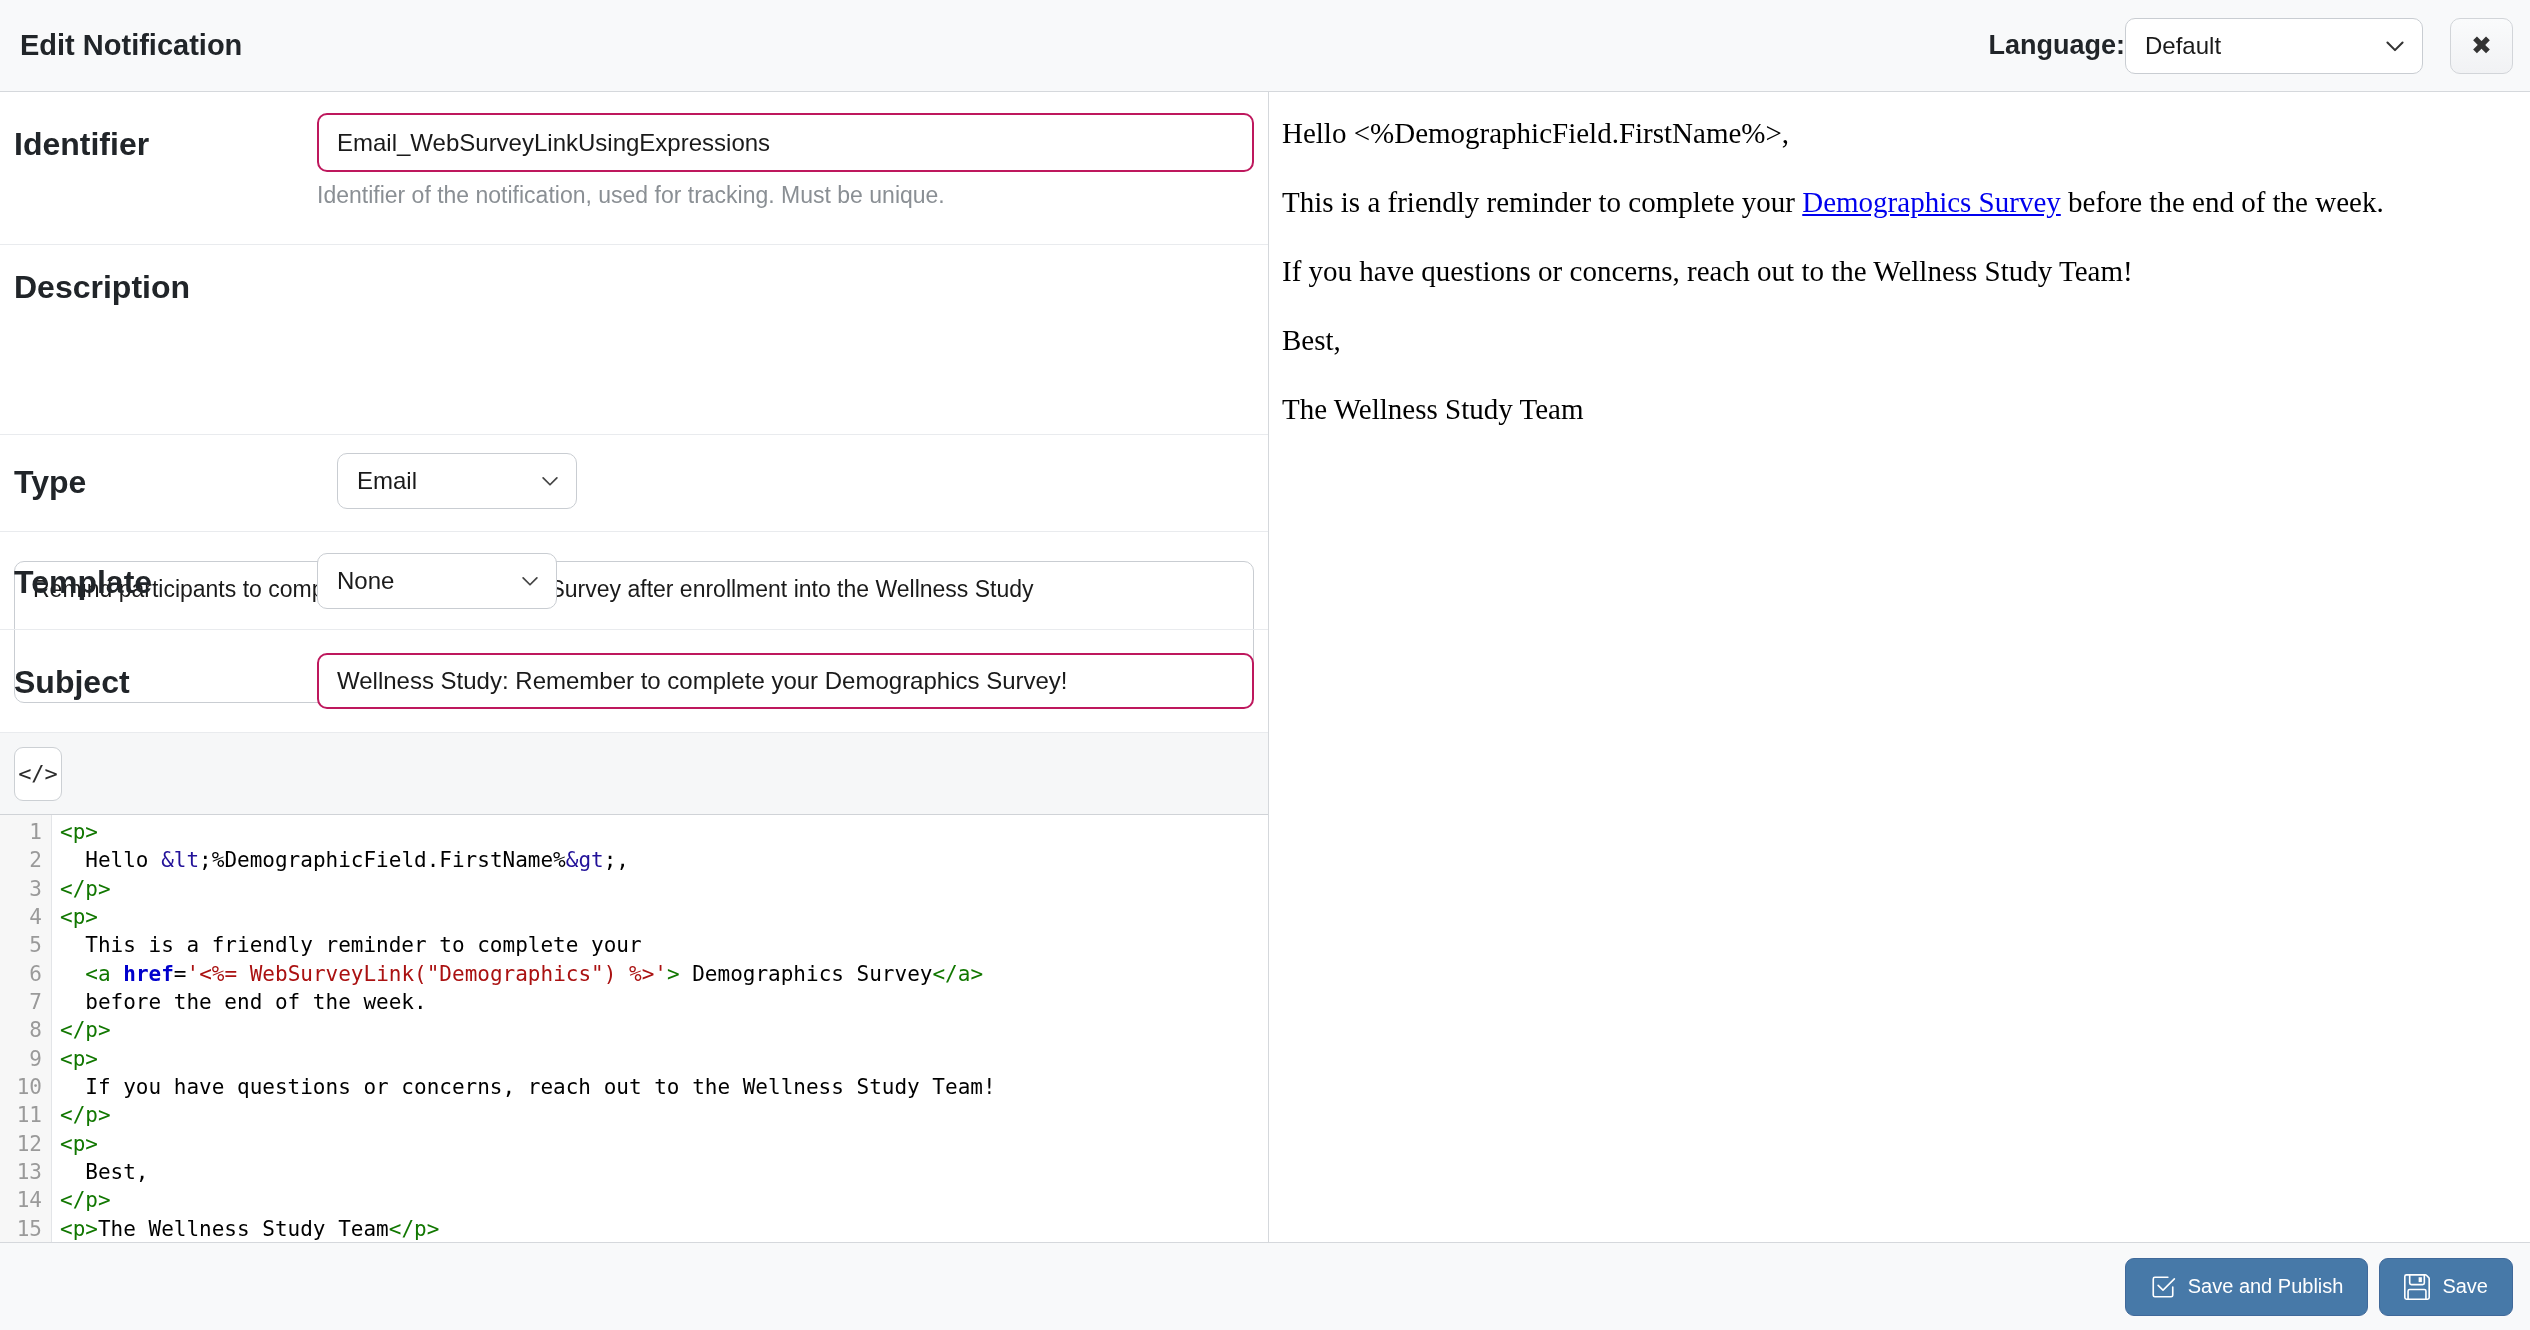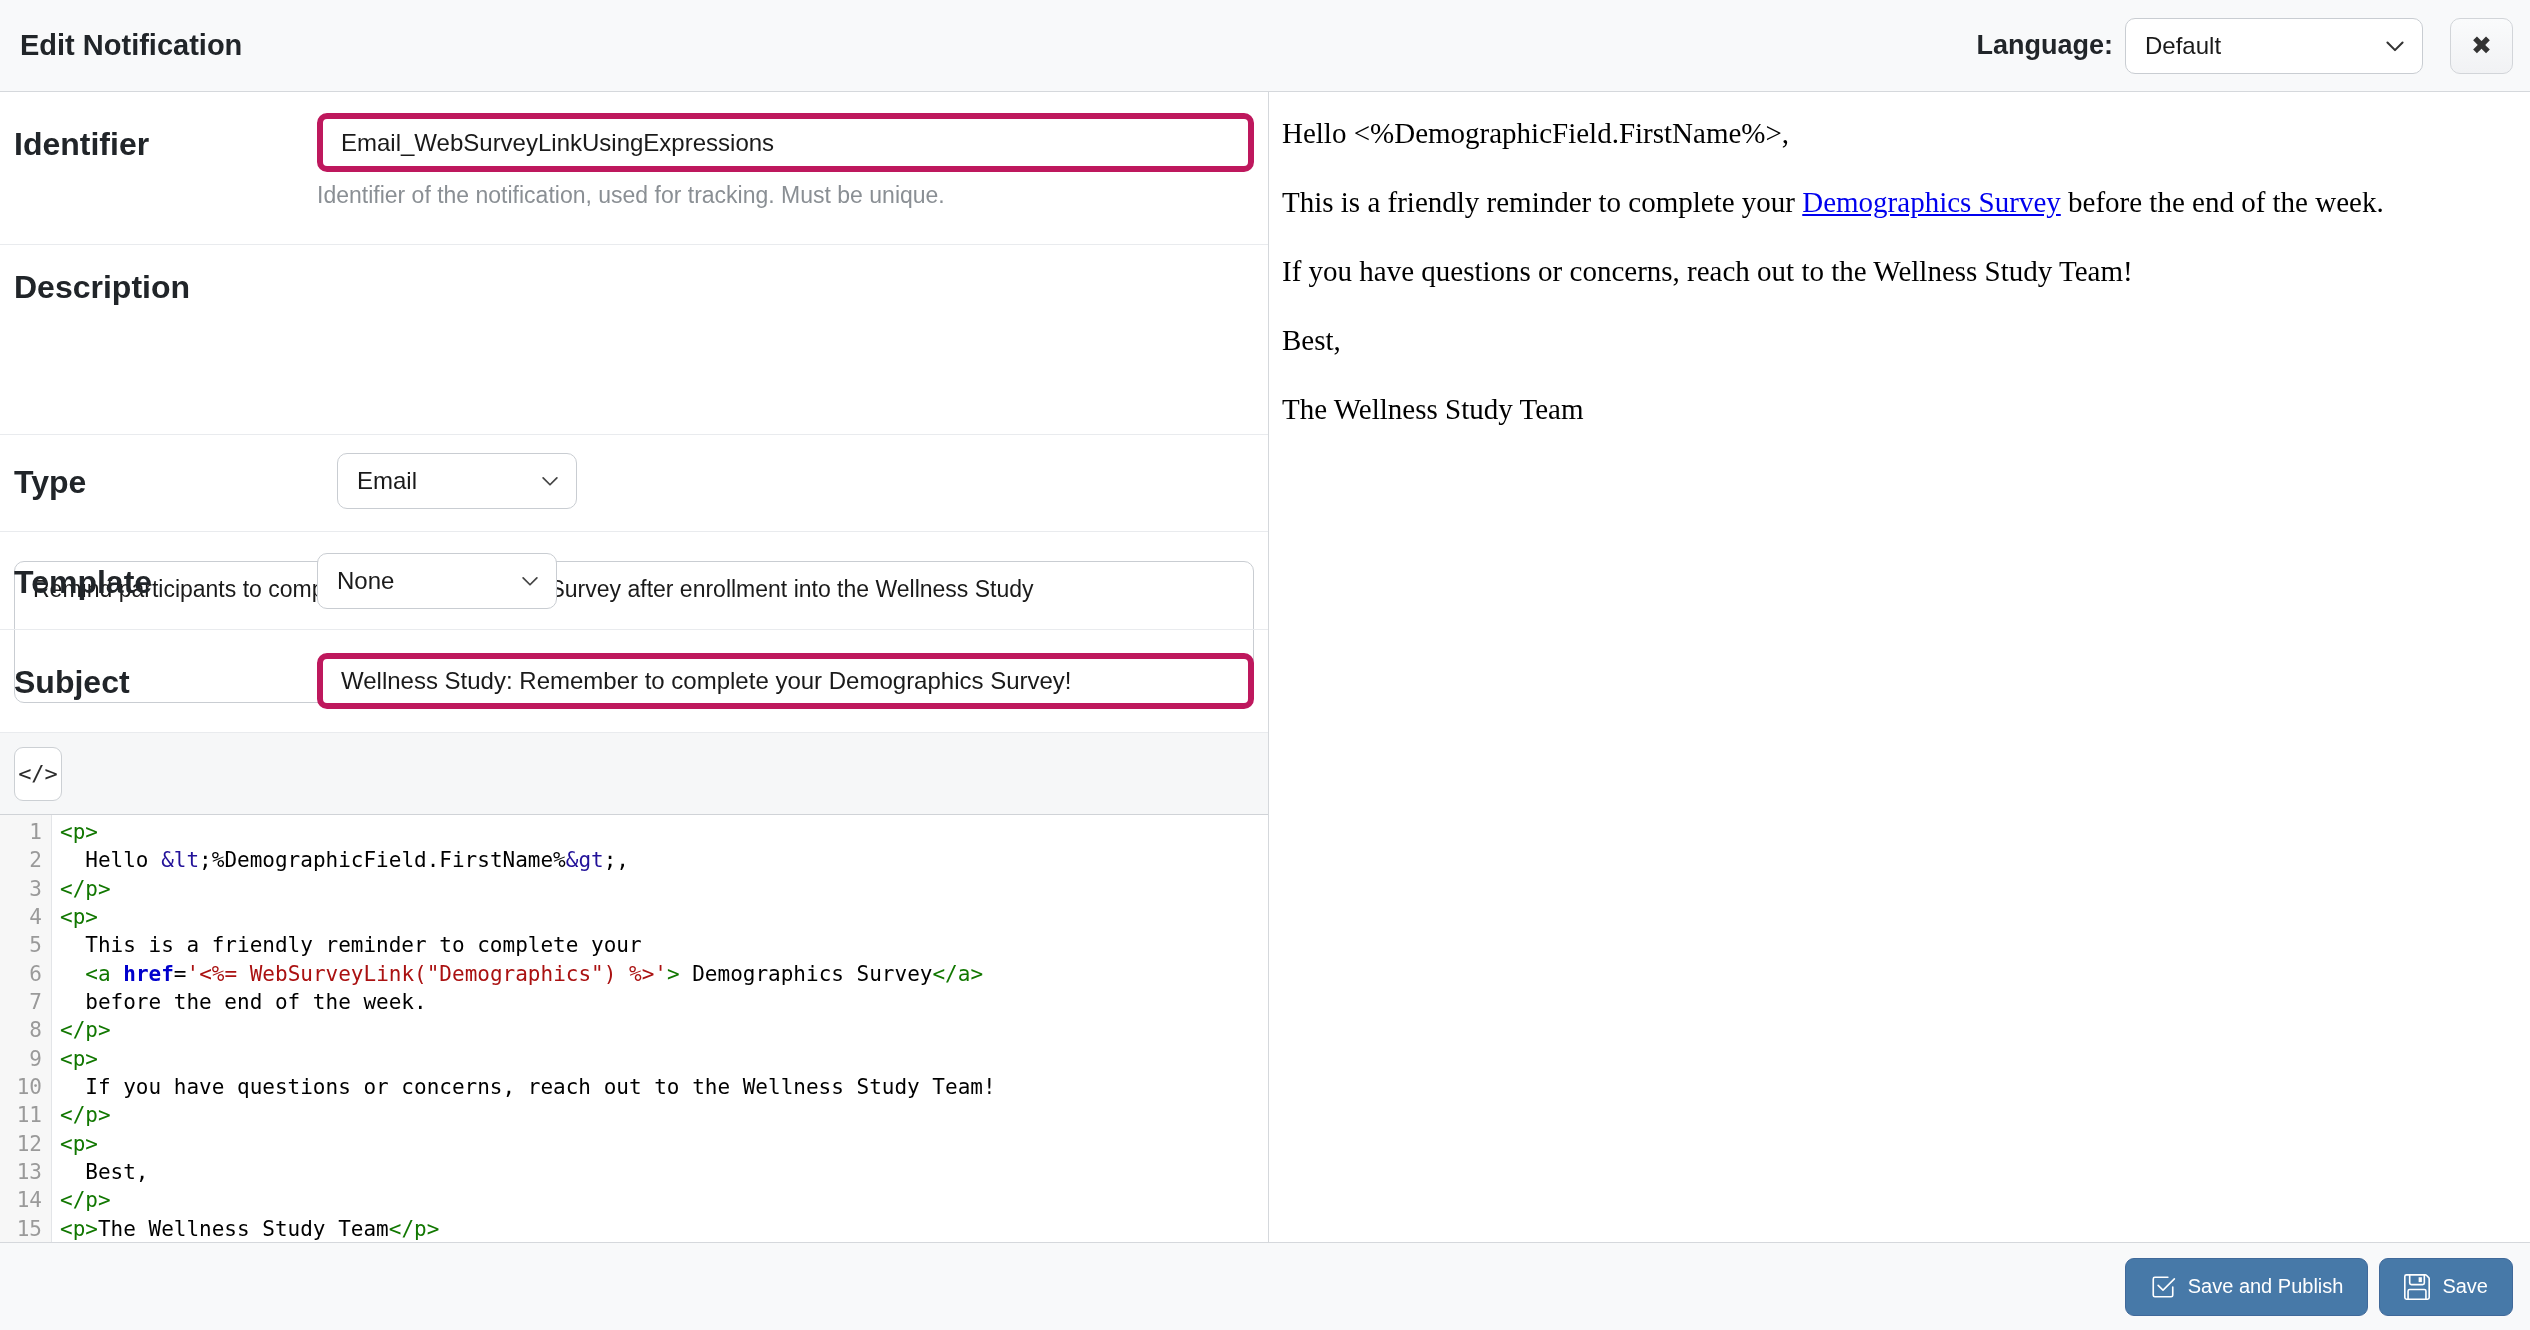--- a/index.html
+++ b/index.html
@@ -12,21 +12,21 @@
   .app { position: relative; width: 2530px; height: 1330px; }
 
   
   .header {
     position: absolute; top: 0; left: 0; right: 0; height: 92px;
     background: #f8f9fa; border-bottom: 1px solid #d5d8dc;
     display: flex; align-items: center; padding: 0 17px 0 20px;
   }
   .page-title { font-size: 29px; font-weight: bold; color: #212529; }
   .header-right { margin-left: auto; display: flex; align-items: center; }
-  .language-label { font-size: 27px; font-weight: bold; color: #212529; margin-right: 12px; }
+  .language-label { font-size: 27px; font-weight: bold; color: #212529; margin-right: 0; }
   .select {
     height: 56px; background: #fff; border: 1px solid #c9cdd2; border-radius: 10px;
     display: flex; align-items: center; justify-content: space-between;
     padding: 0 16px 0 19px; font-size: 24px; color: #1a1a1a; cursor: pointer;
   }
   .select-language { width: 298px; margin-right: 27px; }
   .close-btn {
     width: 63px; height: 56px; border: 1px solid #d2d5d9; border-radius: 10px;
     background: linear-gradient(#fafbfc, #f1f2f4);
     display: flex; align-items: center; justify-content: center;
@@ -42,21 +42,21 @@
   .form-row { display: flex; padding: 0 14px; border-bottom: 1px solid #e9ebee; }
   .form-label { width: 303px; flex: 0 0 303px; font-size: 32px; font-weight: bold; line-height: 32px; color: #212529; }
   .form-field { flex: 1; }
   .r-identifier { height: 153px; } .r-identifier .form-label { padding-top: 36px; } .r-identifier .form-field { padding-top: 21px; }
   .r-description { height: 190px; flex-direction: column; } .r-description .form-label { padding-top: 26px; } .r-description .form-field { padding-top: 13px; }
   .r-type { height: 97px; gap: 20px; }  .r-type .form-label { padding-top: 31px; }  .r-type .form-field { padding-top: 18px; }
   .r-subject { height: 103px; } .r-subject .form-label { padding-top: 36px; } .r-subject .form-field { padding-top: 23px; }
   .r-template { height: 98px; } .r-template .form-label { padding-top: 34px; } .r-template .form-field { padding-top: 21px; }
 
   .text-input {
-    width: 100%; height: 59px; border: 6px solid #be185d; border-radius: 10px;
+    width: 100%; height: 59px; border: 2px solid #be185d; border-radius: 10px;
     padding: 0 18px; font-size: 24px; color: #1a1a1a;
     font-family: "Liberation Sans", sans-serif; background: #fff; outline: none;
   }
   .r-subject .text-input { height: 56px; }
   .help-text { margin-top: 10px; font-size: 23px; color: #8a8f94; }
   .textarea {
     width: 100%; height: 142px; border: 1px solid #c9cdd2; border-radius: 10px;
     padding: 12px 18px; font-size: 23px; line-height: 30px; color: #1a1a1a;
     font-family: "Liberation Sans", sans-serif; background: #fff; outline: none; resize: both;
   }

